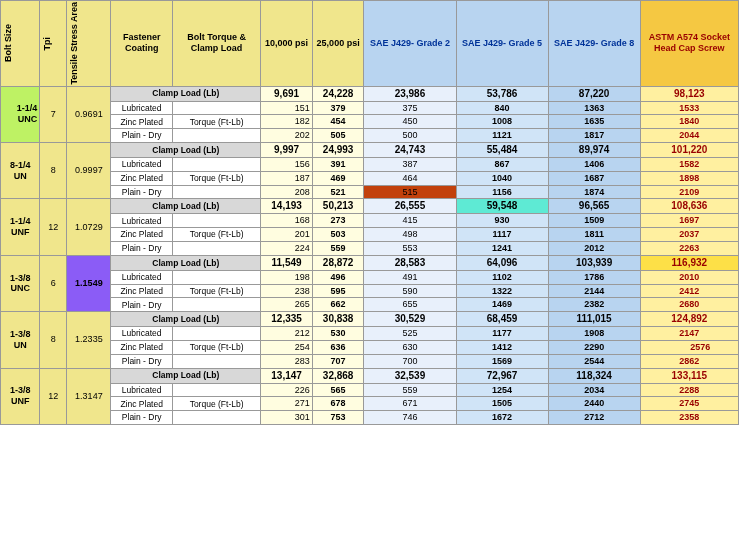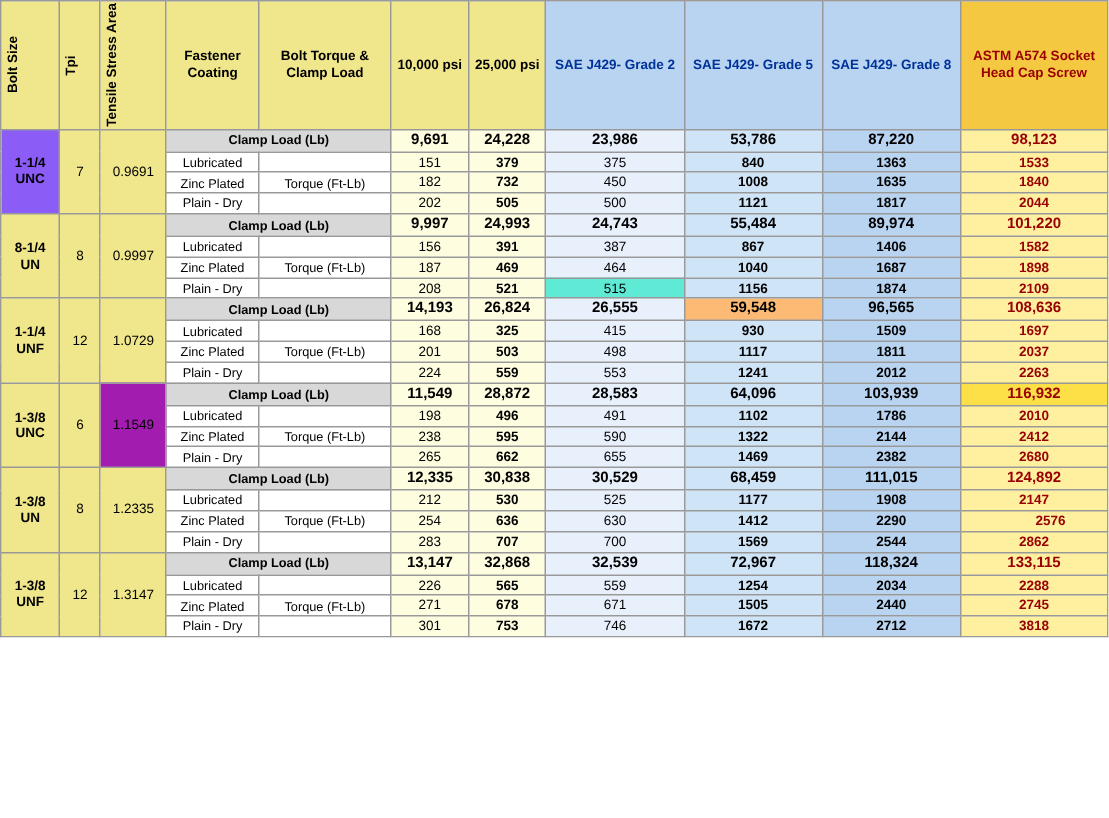--- a/index.html
+++ b/index.html
@@ -40,21 +40,21 @@
     .clamp-label { font-weight: bold; font-size: 8.5px; }
     .data-cell { font-size: 9px; }
 
     .rotate-text {
       writing-mode: vertical-rl;
       transform: rotate(180deg);
       font-weight: bold;
       font-size: 9px;
     }
 
-    .col-10k { background: #fffde0; }
+    .col-10k { background: #fffde0; text-align: right; }
     .col-25k { background: #fffde0; font-weight: bold; }
     .col-g2 { background: #e8f0fb; }
     .col-g5 { background: #d0e4f7; font-weight: bold; }
     .col-g8 { background: #b8d4f0; font-weight: bold; }
     .col-astm { background: #fff0a0; font-weight: bold; color: #990000; }
 
     .clamp-10k { background: #fffde0; font-weight: bold; }
     .clamp-25k { background: #fffde0; font-weight: bold; }
     .clamp-g2 { background: #e8f0fb; font-weight: bold; }
     .clamp-g5 { background: #d0e4f7; font-weight: bold; }
@@ -81,21 +81,21 @@
       <th class="header-10k">10,000 psi</th>
       <th class="header-10k">25,000 psi</th>
       <th class="header-j429g2">SAE J429- Grade 2</th>
       <th class="header-j429g5">SAE J429- Grade 5</th>
       <th class="header-j429g8">SAE J429- Grade 8</th>
       <th class="header-astm">ASTM A574 Socket Head Cap Screw</th>
     </tr>
   </thead>
   <tbody id="table-body">
   <tr>
-    <td class="bolt-cell" rowspan="4" style="background:#8b5cf6;font-weight:bold;font-size:9px;">1-1/4 UNC</td>
+    <td class="bolt-cell" rowspan="4" style="background:#bef264;font-weight:bold;font-size:9px;text-align:right;">1-1/4 UNC</td>
     <td class="tpi-cell" rowspan="4" style="background:#f0e68c;">7</td>
     <td class="stress-cell" rowspan="4" style="background:#f0e68c;">0.9691</td>
     <td colspan="2" class="clamp-label" style="background:#d8d8d8;font-weight:bold;">Clamp Load (Lb)</td>
     <td class="clamp-10k" style="background:#fffde0;font-weight:bold;">9,691</td>
     <td class="clamp-25k" style="background:#fffde0;font-weight:bold;">24,228</td>
     <td class="clamp-g2" style="background:#e8f0fb;font-weight:bold;">23,986</td>
     <td class="clamp-g5" style="background:#d0e4f7;font-weight:bold;">53,786</td>
     <td class="clamp-g8" style="background:#b8d4f0;font-weight:bold;">87,220</td>
     <td class="clamp-astm" style="background:#fff0a0;font-weight:bold;color:#990000;">98,123</td>
   </tr>
@@ -106,21 +106,21 @@
       <td class="col-25k data-cell" style="background:#fffde0;font-weight:bold;">379</td>
       <td class="col-g2 data-cell" style="background:#e8f0fb;">375</td>
       <td class="col-g5 data-cell" style="background:#d0e4f7;font-weight:bold;">840</td>
       <td class="col-g8 data-cell" style="background:#b8d4f0;font-weight:bold;">1363</td>
       <td class="col-astm data-cell" style="background:#fff0a0;font-weight:bold;color:#990000;">1533</td>
     </tr>
       <tr>
       <td class="fastener-cell">Zinc Plated</td>
         <td class="torque-label" style="font-size:8.5px;">Torque (Ft-Lb)</td>
       <td class="col-10k data-cell" style="background:#fffde0;">182</td>
-      <td class="col-25k data-cell" style="background:#fffde0;font-weight:bold;">732</td>
+      <td class="col-25k data-cell" style="background:#fffde0;font-weight:bold;">454</td>
       <td class="col-g2 data-cell" style="background:#e8f0fb;">450</td>
       <td class="col-g5 data-cell" style="background:#d0e4f7;font-weight:bold;">1008</td>
       <td class="col-g8 data-cell" style="background:#b8d4f0;font-weight:bold;">1635</td>
       <td class="col-astm data-cell" style="background:#fff0a0;font-weight:bold;color:#990000;">1840</td>
     </tr>
       <tr>
       <td class="fastener-cell">Plain - Dry</td>
         <td></td>
       <td class="col-10k data-cell" style="background:#fffde0;">202</td>
       <td class="col-25k data-cell" style="background:#fffde0;font-weight:bold;">505</td>
@@ -159,42 +159,42 @@
       <td class="col-g2 data-cell" style="background:#e8f0fb;">464</td>
       <td class="col-g5 data-cell" style="background:#d0e4f7;font-weight:bold;">1040</td>
       <td class="col-g8 data-cell" style="background:#b8d4f0;font-weight:bold;">1687</td>
       <td class="col-astm data-cell" style="background:#fff0a0;font-weight:bold;color:#990000;">1898</td>
     </tr>
       <tr>
       <td class="fastener-cell">Plain - Dry</td>
         <td></td>
       <td class="col-10k data-cell" style="background:#fffde0;">208</td>
       <td class="col-25k data-cell" style="background:#fffde0;font-weight:bold;">521</td>
-      <td class="col-g2 data-cell" style="background:#5eead4;">515</td>
+      <td class="col-g2 data-cell" style="background:#c2410c;">515</td>
       <td class="col-g5 data-cell" style="background:#d0e4f7;font-weight:bold;">1156</td>
       <td class="col-g8 data-cell" style="background:#b8d4f0;font-weight:bold;">1874</td>
       <td class="col-astm data-cell" style="background:#fff0a0;font-weight:bold;color:#990000;">2109</td>
     </tr>
       <tr>
     <td class="bolt-cell" rowspan="4" style="background:#f0e68c;font-weight:bold;font-size:9px;">1-1/4 UNF</td>
     <td class="tpi-cell" rowspan="4" style="background:#f0e68c;">12</td>
     <td class="stress-cell" rowspan="4" style="background:#f0e68c;">1.0729</td>
     <td colspan="2" class="clamp-label" style="background:#d8d8d8;font-weight:bold;">Clamp Load (Lb)</td>
     <td class="clamp-10k" style="background:#fffde0;font-weight:bold;">14,193</td>
-    <td class="clamp-25k" style="background:#fffde0;font-weight:bold;">26,824</td>
+    <td class="clamp-25k" style="background:#fffde0;font-weight:bold;">50,213</td>
     <td class="clamp-g2" style="background:#e8f0fb;font-weight:bold;">26,555</td>
-    <td class="clamp-g5" style="background:#fdba74;font-weight:bold;">59,548</td>
+    <td class="clamp-g5" style="background:#5eead4;font-weight:bold;">59,548</td>
     <td class="clamp-g8" style="background:#b8d4f0;font-weight:bold;">96,565</td>
     <td class="clamp-astm" style="background:#fff0a0;font-weight:bold;color:#990000;">108,636</td>
   </tr>
       <tr>
       <td class="fastener-cell">Lubricated</td>
         <td></td>
       <td class="col-10k data-cell" style="background:#fffde0;">168</td>
-      <td class="col-25k data-cell" style="background:#fffde0;font-weight:bold;">325</td>
+      <td class="col-25k data-cell" style="background:#fffde0;font-weight:bold;">273</td>
       <td class="col-g2 data-cell" style="background:#e8f0fb;">415</td>
       <td class="col-g5 data-cell" style="background:#d0e4f7;font-weight:bold;">930</td>
       <td class="col-g8 data-cell" style="background:#b8d4f0;font-weight:bold;">1509</td>
       <td class="col-astm data-cell" style="background:#fff0a0;font-weight:bold;color:#990000;">1697</td>
     </tr>
       <tr>
       <td class="fastener-cell">Zinc Plated</td>
         <td class="torque-label" style="font-size:8.5px;">Torque (Ft-Lb)</td>
       <td class="col-10k data-cell" style="background:#fffde0;">201</td>
       <td class="col-25k data-cell" style="background:#fffde0;font-weight:bold;">503</td>
@@ -209,21 +209,21 @@
       <td class="col-10k data-cell" style="background:#fffde0;">224</td>
       <td class="col-25k data-cell" style="background:#fffde0;font-weight:bold;">559</td>
       <td class="col-g2 data-cell" style="background:#e8f0fb;">553</td>
       <td class="col-g5 data-cell" style="background:#d0e4f7;font-weight:bold;">1241</td>
       <td class="col-g8 data-cell" style="background:#b8d4f0;font-weight:bold;">2012</td>
       <td class="col-astm data-cell" style="background:#fff0a0;font-weight:bold;color:#990000;">2263</td>
     </tr>
       <tr>
     <td class="bolt-cell" rowspan="4" style="background:#f0e68c;font-weight:bold;font-size:9px;">1-3/8 UNC</td>
     <td class="tpi-cell" rowspan="4" style="background:#f0e68c;">6</td>
-    <td class="stress-cell" rowspan="4" style="background:#a21caf;">1.1549</td>
+    <td class="stress-cell" rowspan="4" style="background:#8b5cf6;font-weight:bold;">1.1549</td>
     <td colspan="2" class="clamp-label" style="background:#d8d8d8;font-weight:bold;">Clamp Load (Lb)</td>
     <td class="clamp-10k" style="background:#fffde0;font-weight:bold;">11,549</td>
     <td class="clamp-25k" style="background:#fffde0;font-weight:bold;">28,872</td>
     <td class="clamp-g2" style="background:#e8f0fb;font-weight:bold;">28,583</td>
     <td class="clamp-g5" style="background:#d0e4f7;font-weight:bold;">64,096</td>
     <td class="clamp-g8" style="background:#b8d4f0;font-weight:bold;">103,939</td>
     <td class="clamp-astm" style="background:#fde047;font-weight:bold;color:#990000;margin-left:48px;">116,932</td>
   </tr>
       <tr>
       <td class="fastener-cell">Lubricated</td>
@@ -330,16 +330,16 @@
       <td class="col-astm data-cell" style="background:#fff0a0;font-weight:bold;color:#990000;text-align:center;">2745</td>
     </tr>
       <tr>
       <td class="fastener-cell">Plain - Dry</td>
         <td></td>
       <td class="col-10k data-cell" style="background:#fffde0;">301</td>
       <td class="col-25k data-cell" style="background:#fffde0;font-weight:bold;">753</td>
       <td class="col-g2 data-cell" style="background:#e8f0fb;">746</td>
       <td class="col-g5 data-cell" style="background:#d0e4f7;font-weight:bold;">1672</td>
       <td class="col-g8 data-cell" style="background:#b8d4f0;font-weight:bold;">2712</td>
-      <td class="col-astm data-cell" style="background:#fff0a0;font-weight:bold;color:#990000;">3818</td>
+      <td class="col-astm data-cell" style="background:#fff0a0;font-weight:bold;color:#990000;">2358</td>
     </tr>
     </tbody>
 </table>
 
 </body></html>

